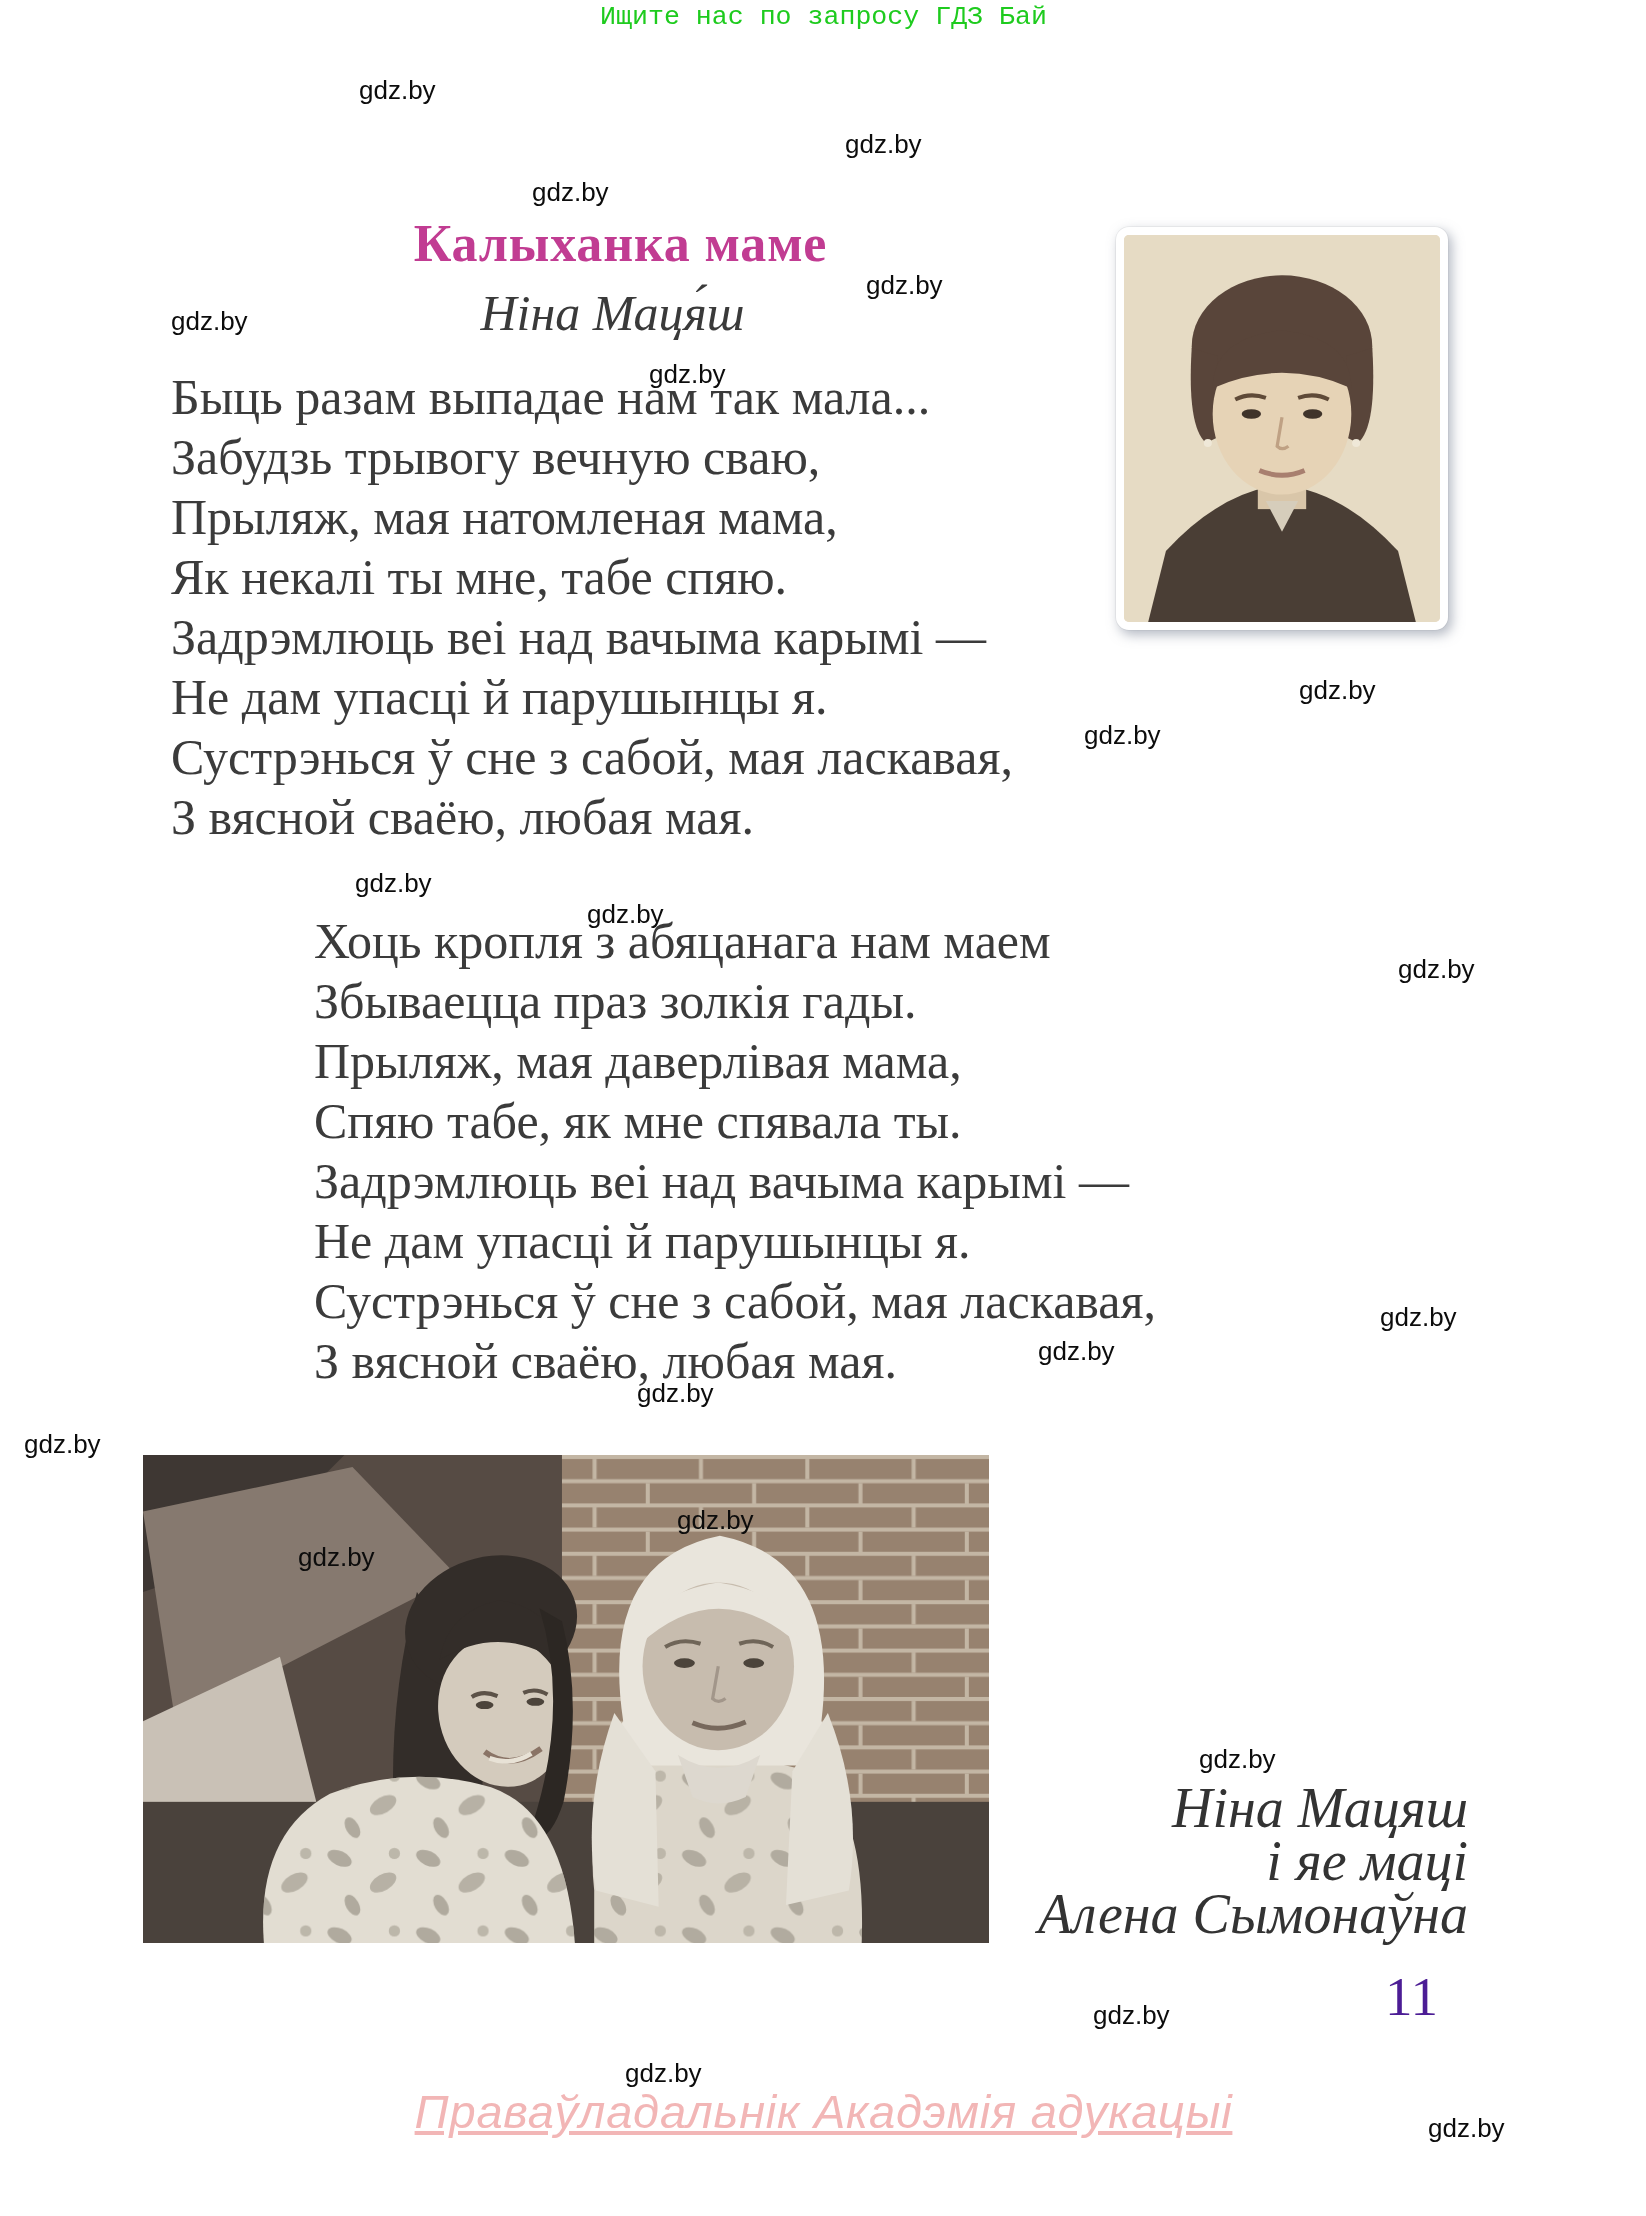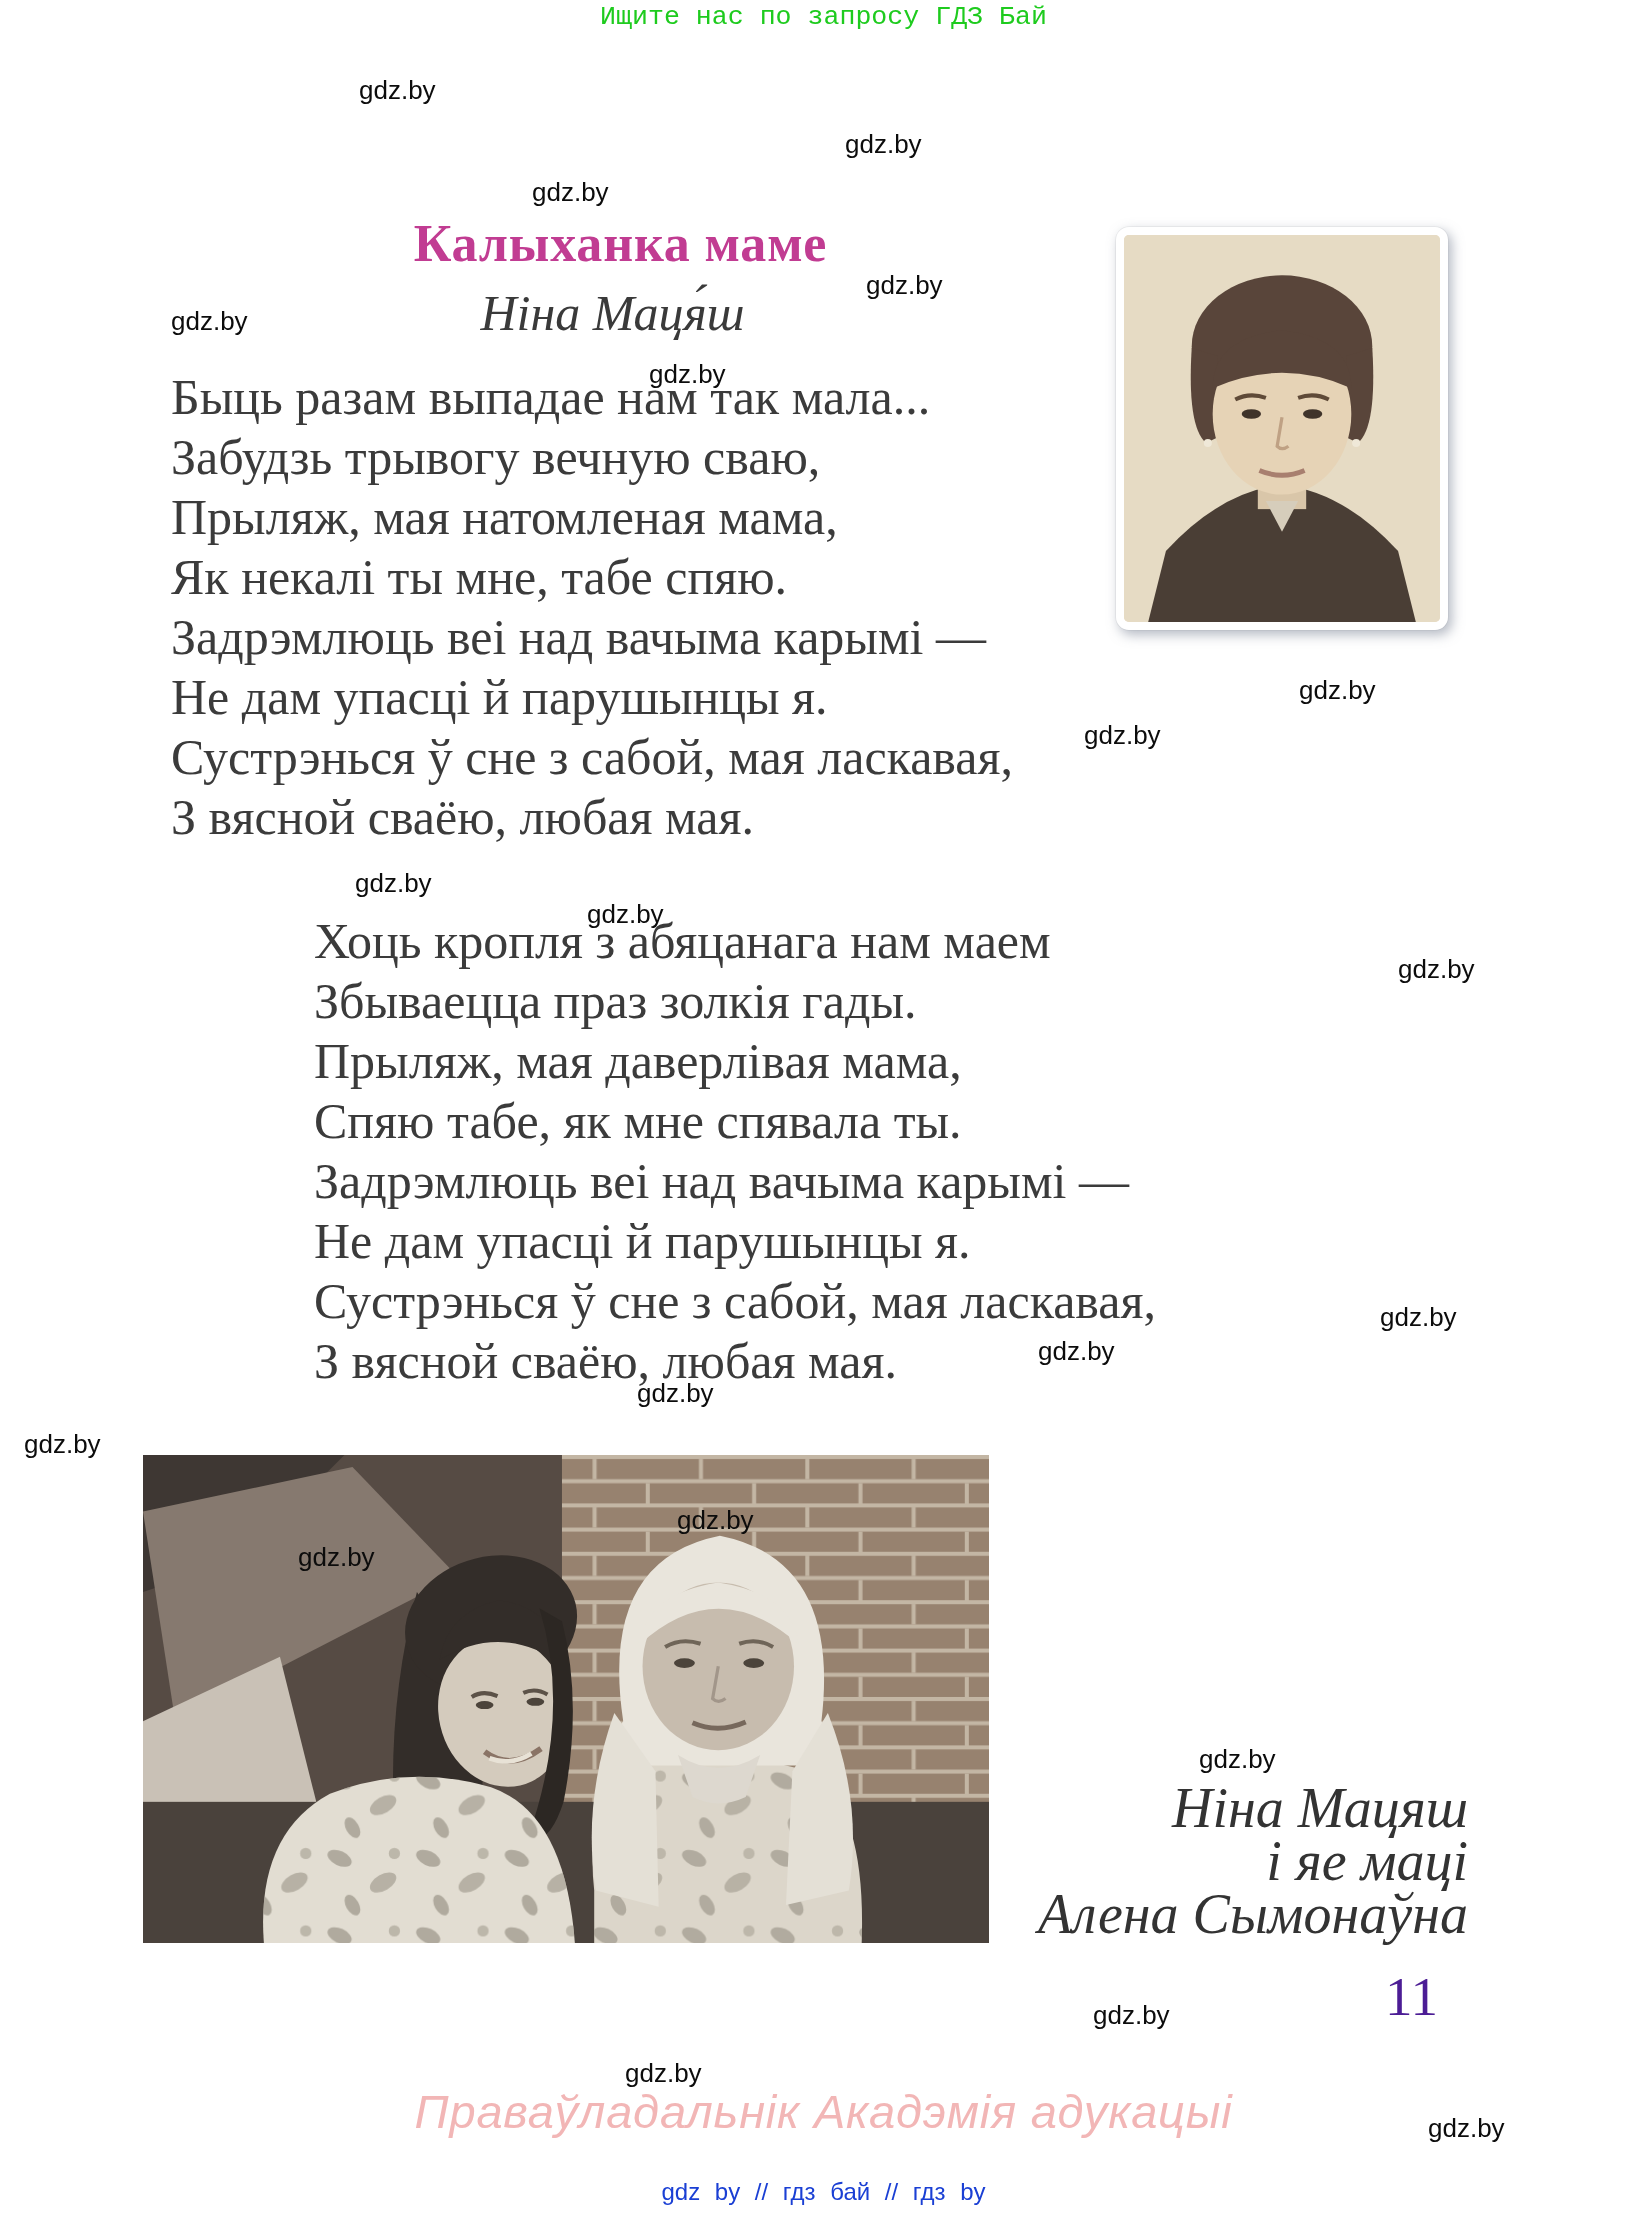--- a/index.html
+++ b/index.html
@@ -179,18 +179,17 @@
   </div>
 
   <div class="caption">
       <div class="caption-line">Ніна Мацяш</div>
       <div class="caption-line">і яе маці</div>
       <div class="caption-line">Алена Сымонаўна</div>
     </div>
 
   <div class="page-number">11</div>
 
-  <div class="footer-copyright" style="color: rgb(242, 182, 182);">Праваўладальнік Акадэмія адукацыі</div>
+  <div class="footer-copyright" style="color: rgb(242, 182, 182); text-decoration: underline;">Праваўладальнік Акадэмія адукацыі</div>
 
-  <div class="footer-links" style="color: rgb(26, 63, 212);">gdz by  //  гдз бай  //  гдз by</div>
 
 </div>
 
 
 </body></html>

